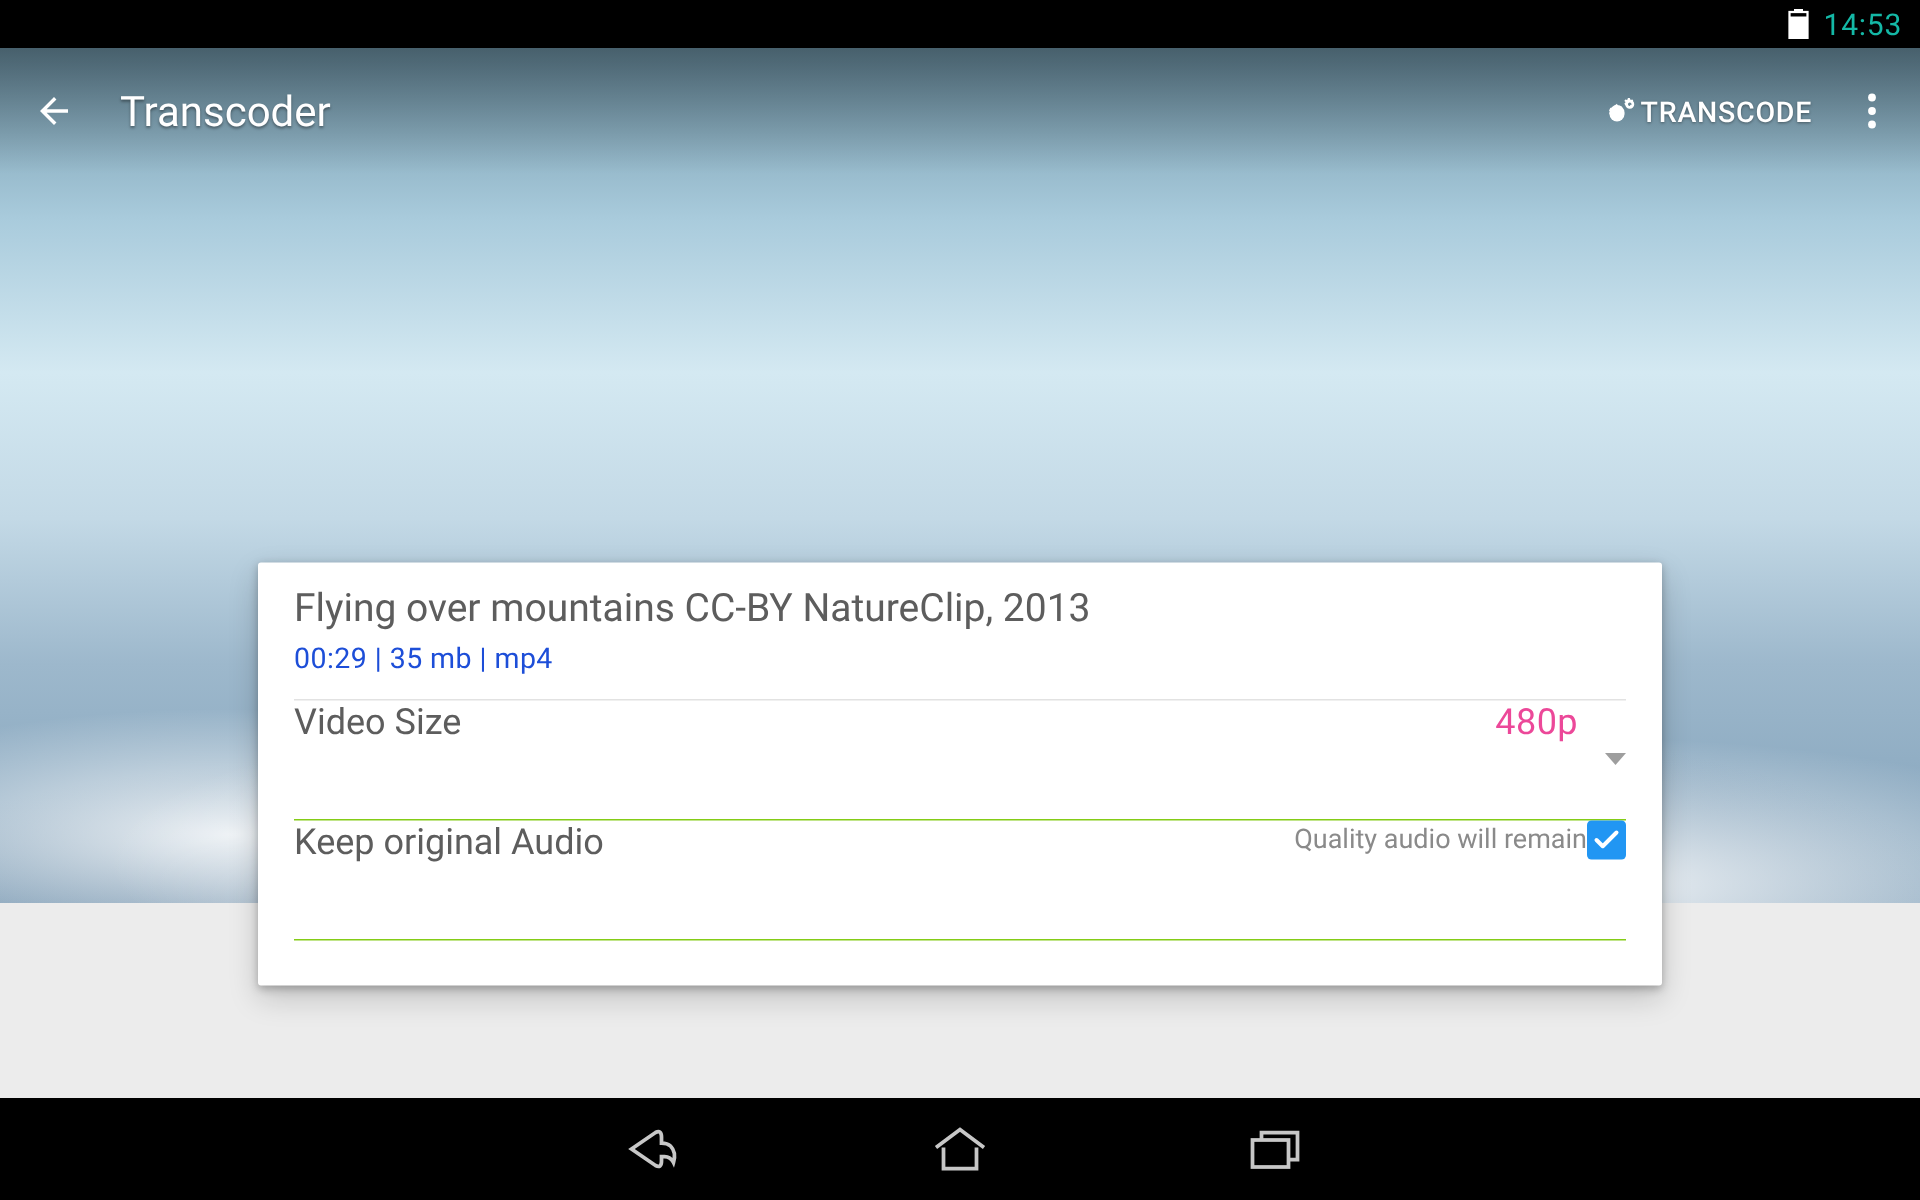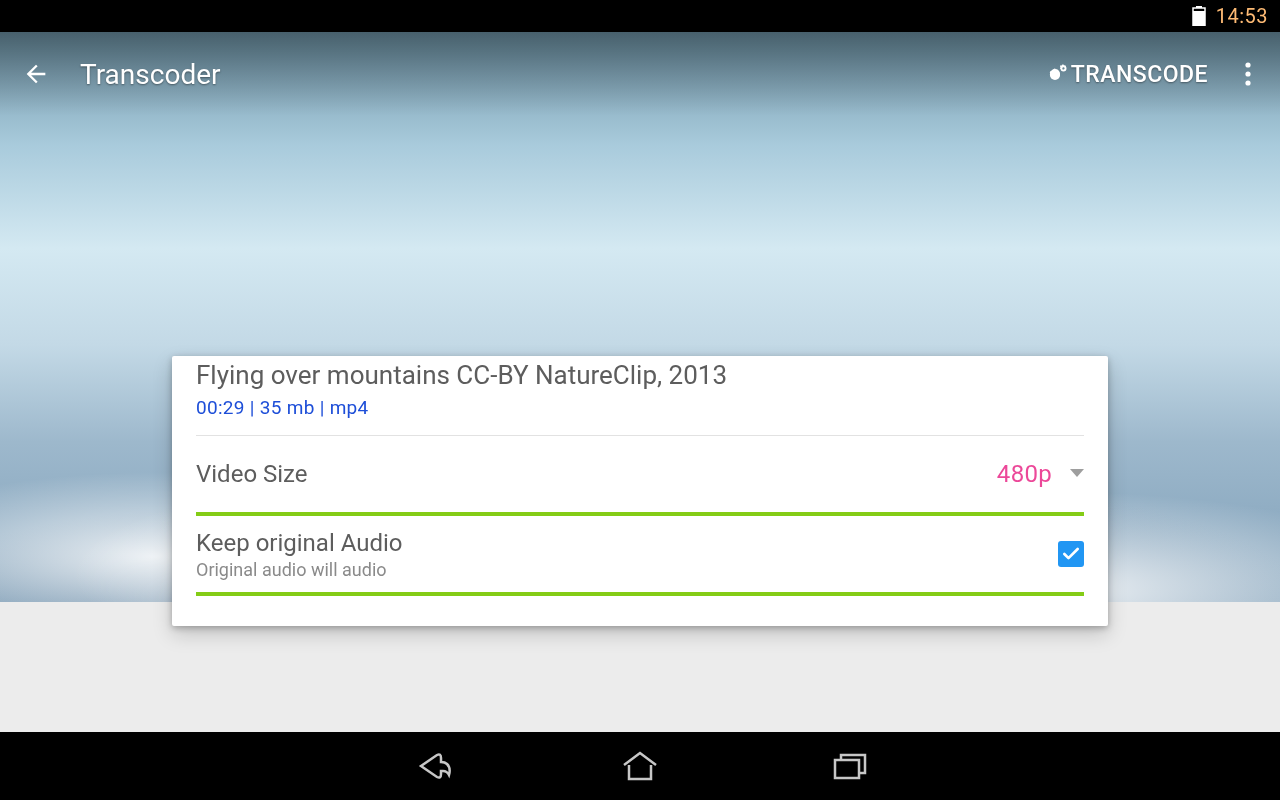--- a/index.html
+++ b/index.html
@@ -1,20 +1,20 @@
 <!DOCTYPE html>
 <html><head>
 <meta charset="utf-8">
 <style>
   * { margin: 0; padding: 0; box-sizing: border-box; }
   html, body { width: 1280px; height: 800px; overflow: hidden; font-family: Roboto, "Helvetica Neue", Arial, sans-serif; background: #000; }
   .screen { width: 1280px; height: 800px; position: relative; background: #000; }
 
   
-  .status-bar { position: absolute; top:0; left:0; right:0; height:32px; background:#000; color:#fdba74; display:flex; align-items:center; justify-content:flex-end; padding:0 12px; font-size:20px; letter-spacing:0.5px; }
+  .status-bar { position: absolute; top:0; left:0; right:0; height:32px; background:#000; color:#14b8a6; display:flex; align-items:center; justify-content:flex-end; padding:0 12px; font-size:20px; letter-spacing:0.5px; }
   .battery { display:inline-flex; align-items:center; margin-right:10px; }
   .battery svg { display:block; }
 
   
   .content-area { position:absolute; top:32px; left:0; right:0; bottom:68px; overflow:hidden; }
 
   
   .bg {
     position:absolute; top:0; left:0; right:0; height:570px;
     background:
@@ -27,35 +27,35 @@
       radial-gradient(600px 160px at 20% 100%, rgba(80,110,140,0.45), rgba(80,110,140,0) 60%),
       
       linear-gradient(#6d93a6 0%, #a9cbdc 20%, #d4e9f2 38%, #c3d9e6 55%, #9db8cc 72%, #7f9fb8 100%);
   }
   .lower-bg { position:absolute; top:570px; left:0; right:0; bottom:0; background:#ececec; }
 
   
   .app-bar { position:absolute; top:0; left:0; right:0; height:84px; display:flex; align-items:center; padding:0 16px; background:linear-gradient(rgba(0,0,0,0.35), rgba(0,0,0,0.0)); color:#fff; }
   .app-bar .title { font-size:28px; font-weight:400; margin-left:24px; text-shadow:0 1px 2px rgba(0,0,0,0.4); }
   .spacer { flex:1; }
-  .transcode-btn { display:flex; gap:2px; font-size:23px; font-weight:500; letter-spacing:0.5px; text-shadow:0 1px 2px rgba(0,0,0,0.4); cursor:pointer; }
+  .transcode-btn { display:flex; align-items:center; gap:2px; font-size:19px; font-weight:500; letter-spacing:0.5px; text-shadow:0 1px 2px rgba(0,0,0,0.4); cursor:pointer; }
   .overflow-btn { margin-left:24px; cursor:pointer; display:flex; align-items:center; justify-content:center; width:32px; height:48px; }
   .back-btn { cursor:pointer; display:flex; align-items:center; justify-content:center; width:40px; height:48px; }
 
   
-  .card { position:absolute; left:172px; right:172px; top:324px; background:#fff; border-radius:2px; box-shadow:0 2px 6px rgba(0,0,0,0.25), 0 8px 20px rgba(0,0,0,0.18); padding:4px 24px 0 24px; }
+  .card { position:absolute; left:172px; right:172px; top:343px; background:#fff; border-radius:2px; box-shadow:0 2px 6px rgba(0,0,0,0.25), 0 8px 20px rgba(0,0,0,0.18); padding:16px 24px 0 24px; }
   .card-title { font-size:26px; color:#5d5d5d; font-weight:400; }
   .card-sub { font-size:19px; color:#1d4ed8; margin-top:6px; letter-spacing:0.3px; }
   .divider { height:1px; background:#e2e2e2; margin-top:16px; }
 
-  .row { display:flex; align-items:center; height:80px; border-bottom:4px solid #84cc16; }
+  .row { display:flex; height:80px; border-bottom:1px solid #84cc16; }
   .row:last-child { border-bottom:none; }
   .row .label { flex:1; font-size:24px; color:#5d5d5d; }
   .row .sub { font-size:18px; color:#8a8a8a; margin-top:2px; }
-  .row .labels { flex:1; display:flex; flex-direction:column; justify-content:center; }
+  .row .labels { flex:1; display:flex; flex-direction:row; justify-content:center; }
   .row .value { font-size:24px; color:#ec4899; margin-right:18px; letter-spacing:0.3px; }
   .row.caps .value { font-weight:400; }
   .dropdown-arrow { color:#9e9e9e; display:flex; align-items:center; }
 
   .checkbox { width:26px; height:26px; border-radius:3px; background:#2196f3; display:flex; align-items:center; justify-content:center; }
 
   
   .row.partial { height:30px; align-items:flex-start; padding-top:6px; border-bottom:none; overflow:hidden; }
 
   
@@ -130,21 +130,21 @@
           <svg width="14" height="10" viewBox="0 0 14 10">
               <path d="M0 0l7 8 7-8z" fill="#9e9e9e"></path>
             </svg>
         </div>
       </div>
 
 
       <div class="row">
         <div class="labels">
           <div class="label" style="font-size:24px;">Keep original Audio</div>
-          <div class="sub">Original audio will audio</div>
+          <div class="sub">Quality audio will remain</div>
         </div>
         <div class="checkbox">
           <svg width="20" height="20" viewBox="0 0 24 24">
               <path d="M20 6L9 17l-5-5" stroke="#fff" stroke-width="3.2" fill="none" stroke-linecap="round" stroke-linejoin="round"></path>
             </svg>
         </div>
       </div>
 
       <div class="row partial"></div>
     </div>

